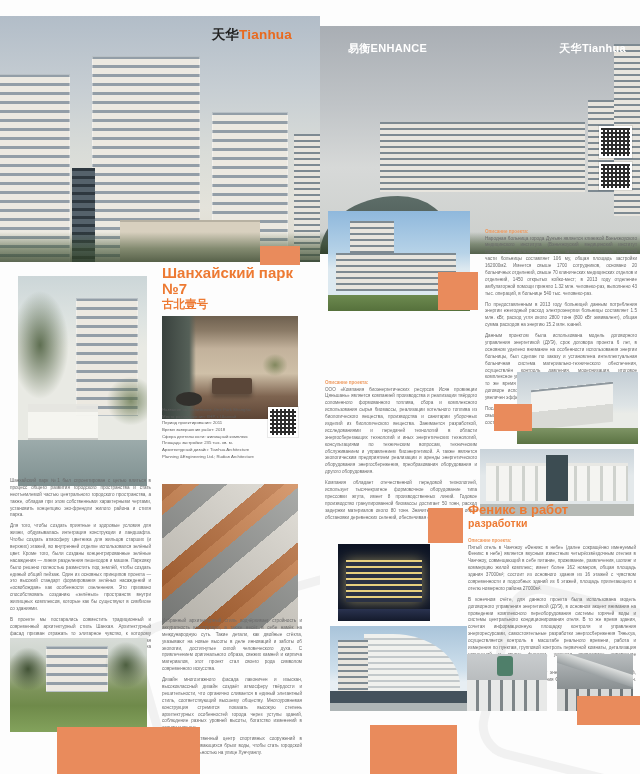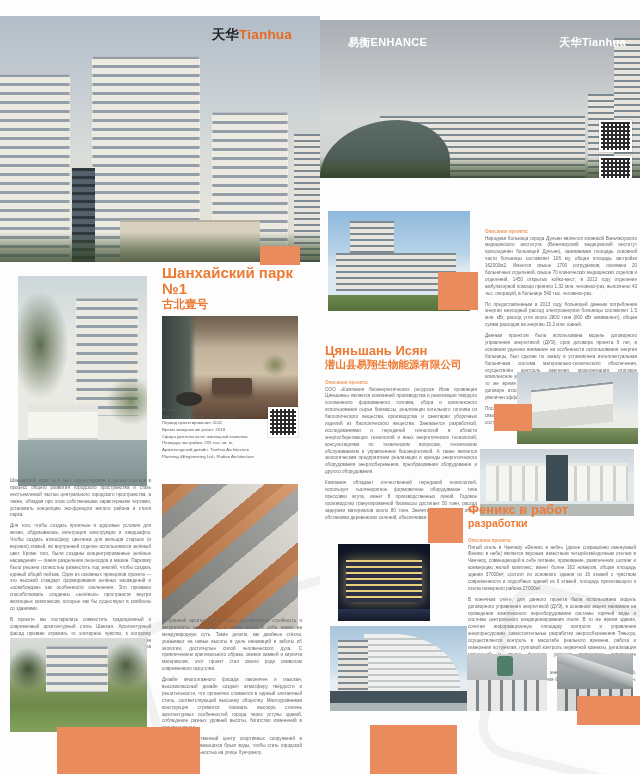--- a/index.html
+++ b/index.html
@@ -24,21 +24,21 @@
   .or{background:#E98B5C;}
   
   .ph{overflow:hidden;margin-top:16px;}
   .stripes{background:repeating-linear-gradient(180deg,#939ea7 0 3px,#ece9e1 3px 9px);
            box-shadow:inset 0 0 0 1px rgba(255,255,255,.35);}
   .stripes-dense{background:repeating-linear-gradient(180deg,#7e8a92 0 2px,#e8e5de 2px 6px);}
   .stripes-dark{background:repeating-linear-gradient(180deg,#2e383f 0 3px,#55626b 3px 8px);}
   
   .hero-l{left:0;top:0;width:320px;height:246px;
     background:linear-gradient(180deg,#b2bdc8 0%,#c7ced3 30%,#d9dcd8 55%,#e4e3db 78%,#ddd8cc 100%);}
-  .hero-r{left:320px;top:4px;width:320px;height:158px;
+  .hero-r{left:320px;top:10px;width:320px;height:228px;
     background:linear-gradient(180deg,#a9aeb4 0%,#c0c4c7 35%,#d7d9d8 62%,#cbcecb 100%);}
   .green-base{background:linear-gradient(180deg,rgba(70,90,55,0) 0%,rgba(62,82,48,.55) 55%,rgba(44,60,34,.75) 100%);}
   
   .qr{background-color:#fff;background-image:
       repeating-linear-gradient(0deg,#2c2c2c 0 2px,transparent 2px 4px),
       repeating-linear-gradient(90deg,#2c2c2c 0 2px,#fff 2px 4px);
       box-shadow:inset 0 0 0 2px #fff,0 0 0 1px rgba(0,0,0,.08);}
   
   .wm{border:9px solid rgba(140,140,140,.10);border-radius:34px;}
 </style>
@@ -60,21 +60,21 @@
       <div class="abs logo" style="top:10px;right:28px;">
         <span class="cn">天华</span><span class="en">Tianhua</span>
       </div>
     </div>
 
     <div class="abs wm" style="left:150px;top:590px;width:250px;height:200px;transform:rotate(-16deg);"></div>
 
     <div class="abs or" style="left:260px;top:246px;width:40px;height:19px;"></div>
 
     <div class="abs" style="left:162px;top:265px;width:150px;">
-      <h1 class="title">Шанхайский парк №1</h1>
+      <h1 class="title">Шанхайский парк №7</h1>
       <h2 class="subtitle">古北壹号</h2>
     </div>
 
     <div class="abs ph" style="left:18px;top:260px;width:129px;height:210px;background:linear-gradient(180deg,#ccd6d8 0%,#dde3e1 20%,#e9eae4 34%);">
       <div class="abs stripes" style="left:58px;top:22px;width:62px;height:118px;"></div>
       <div class="abs" style="left:-18px;top:-6px;width:80px;height:150px;background:radial-gradient(closest-side,rgba(60,80,45,.8),rgba(60,80,45,0) 72%);"></div>
       <div class="abs" style="left:78px;top:90px;width:70px;height:70px;background:radial-gradient(closest-side,rgba(84,104,60,.7),rgba(84,104,60,0) 70%);"></div>
       <div class="abs" style="left:10px;top:128px;width:70px;height:36px;background:rgba(246,245,240,.95);box-shadow:inset 0 -2px 0 rgba(0,0,0,.15),inset 0 8px 0 rgba(0,0,0,.06);"></div>
       <div class="abs" style="left:0;bottom:0;width:129px;height:46px;background:linear-gradient(180deg,#9cabab,#7f9090);"></div>
     </div>
@@ -150,24 +150,20 @@
     <div class="abs" style="left:165px;top:229px;width:152px;">
       <p class="desc-label">Описание проекта:</p>
       <div class="txt">
         <p>Народная больница города Дунъян является клиникой Вэньчжоуского медицинского института (Вэньчжоуский медицинский институт присоединён больницей Дунъян), занимаемая площадь основной части больницы составляет 106 му, общая площадь застройки 162000м2. Имеется свыше 1700 сотрудников, основано 20 больничных отделений, свыше 70 клинических медицинских отделов и отделений, 1450 открытых койко-мест; в 2013 году отделение амбулаторной помощи приняло 1.32 млн. человеко-раз, выполнено 43 тыс. операций, в больнице 540 тыс. человеко-раз.</p>
         <p>По предоставленным в 2013 году больницей данным потребления энергии ежегодный расход электроэнергии больницы составляет 1.5 млн. кВт, расход угля около 2800 тонн (800 кВт эквивалент), общая сумма расходов на энергию 15.2 млн. юаней.</p>
         <p>Данным проектом была использована модель договорного управления энергетикой (ДУЭ), срок договора проекта 6 лет, в основном уделено внимание на особенности использования энергии больницы, был сделан по заказу и установлена интеллектуальная больничная система материально-технического обеспечения, осуществлён контроль давления, модернизация, итоговое комплексное управление энергопотреблением в реальном времени. В то же время были обновлены аппаратные средства модели, в договоре исполнения функционирования энергетической системы, увеличен эффект энергосбережения.</p>
         <p>После реконструкции коэффициент энергосбережения больницы стал свыше 15%, ежегодная экономия расходов энергосбережения составляет около 2 млн. китайских юаней.</p>
       </div>
     </div>
 
-    <div class="abs" style="left:5px;top:344px;width:155px;">
-      <h1 class="title title-sm">Цяньшань Исян</h1>
-      <h2 class="subtitle subtitle-sm">潜山县易翔生物能源有限公司</h2>
-    </div>
     <div class="abs" style="left:5px;top:380px;width:152px;">
       <p class="desc-label">Описание проекта:</p>
       <div class="txt">
         <p>ООО «Компания биоэнергетических ресурсов Исян провинции Цяньшань» является компанией производства и реализации твёрдого соломенного формованного топлива, сбора и комплексного использования сырья биомассы, реализации котельного топлива из биологического вещества, производства и санитарии уборочных изделий из биологического вещества. Занимается разработкой, исследованиями и передачей технологий в области энергосберегающих технологий и иных энергетических технологий, консультациями по техническим вопросам, техническим обслуживанием и управлением биоэнергетикой. А также является экологическим предприятием реализации и аренды энергетического оборудования энергосбережения, преобразования оборудования и другого оборудования.</p>
         <p>Компания обладает отечественной передовой технологией, использует тысячекратное формовочное оборудование типа прессовки жгута, имеет 8 производственных линий. Годовое производство гранулированной биомассы достигает 50 тонн, расход задержки материалов около 80 тонн. Значительно улучшает образ обстановки деревенских селений, обеспечивая обслуживание.</p>
       </div>
     </div>
 
     <div class="abs ph" style="left:197px;top:356px;width:121px;height:72px;background:linear-gradient(180deg,#c4ced5 0%,#dee4e6 46%,#eaecE8 58%);">
       <div class="abs" style="left:14px;top:14px;width:82px;height:40px;background:linear-gradient(180deg,#f2f2ef 0 55%,#d9dad6 55%);box-shadow:inset 0 2px 0 #8f989e;transform:skewY(-6deg);"></div>

